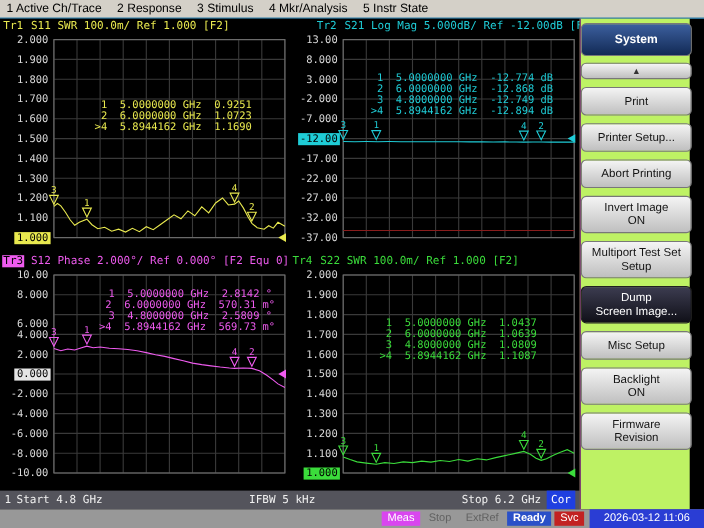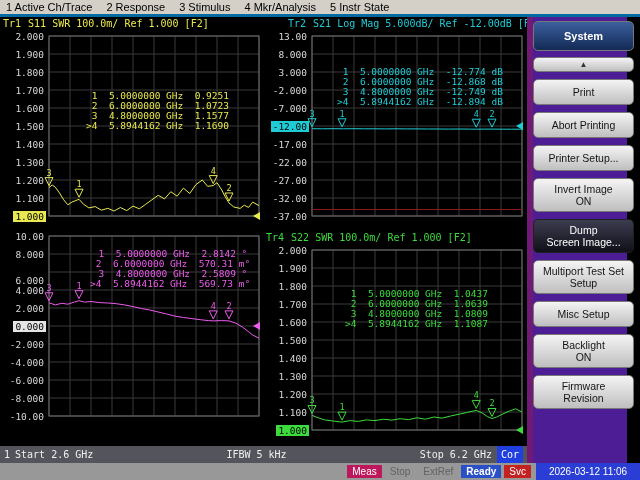--- a/index.html
+++ b/index.html
@@ -1,21 +1,21 @@
 <!DOCTYPE html>
 <html><head>
 <meta charset="utf-8">
 <style>
   html,body{margin:0;padding:0;background:#000;}
   #root{position:relative;width:640px;height:480px;background:#000;overflow:hidden;
         font-family:"Liberation Sans",sans-serif;}
 
   
   .menubar{position:absolute;top:0;left:0;width:640px;height:17px;background:#d4d0c8;
-           border-bottom:3px solid #0369a1;display:flex;align-items:center;gap:14px;
+           border-bottom:1px solid #0369a1;display:flex;align-items:center;gap:14px;
            padding-left:6px;font-size:11px;color:#000;box-sizing:border-box;}
   .menubar span{white-space:nowrap;cursor:default;}
 
   
   .screen{position:absolute;top:17px;left:0;width:527px;height:446px;background:#000;}
   .quadgrid{position:absolute;top:0;left:0;width:527px;height:429px;display:grid;
             grid-template-columns:263px 264px;grid-template-rows:214px 215px;}
   .quad{position:relative;overflow:hidden;}
   .qheader{height:14px;line-height:14px;font-family:"DejaVu Sans Mono",monospace;
            font-size:10px;white-space:pre;overflow:hidden;padding-left:2px;}
@@ -35,30 +35,30 @@
            color:#f0f0f0;font-family:"DejaVu Sans Mono",monospace;font-size:10px;
            display:flex;align-items:center;justify-content:space-between;
            padding:0 4px;box-sizing:border-box;}
   .stim-left,.stim-right{display:flex;align-items:center;gap:5px;}
   .cor{background:#1f3fe0;color:#fff;padding:2px 4px;line-height:13px;}
 
   
   .statusbar{position:absolute;left:0;top:463px;width:640px;height:17px;background:#989898;
              display:flex;align-items:center;font-size:10px;box-sizing:border-box;}
   .sb-badge{height:13px;line-height:13px;padding:0 5px;color:#fff;margin-right:3px;}
-  .sb-meas{margin-left:auto;background:#be185d;}
+  .sb-meas{margin-left:auto;background:#d946ef;}
   .sb-dim{color:#626262;padding:0 5px;margin-right:3px;}
   .sb-ready{background:#2a50c8;font-weight:bold;}
   .sb-svc{background:#c22222;}
   .sb-datetime{background:#2a3dd4;color:#fff;height:17px;line-height:17px;
                padding:0 8px;margin-left:2px;flex:0 0 auto;min-width:88px;text-align:center;}
 
   
-  .softpanel{position:absolute;left:527px;top:17px;width:100px;height:446px;background:#4c1d95;
-             border-left:6px solid #701a75;box-sizing:border-box;}
+  .softpanel{position:absolute;left:527px;top:17px;width:100px;height:446px;background:#bef264;
+             border-left:1px solid #701a75;box-sizing:border-box;}
   .skey{display:flex;flex-direction:column;justify-content:center;align-items:center;
         width:101px;margin:7px auto 0;border:1px solid #787878;border-radius:5px;
         background:linear-gradient(#f4f4f4,#bfbfbf);color:#141414;font-family:"Liberation Sans",sans-serif;
         font-size:10.5px;line-height:12px;padding:0;cursor:pointer;}
   .skey.one{height:26px;}
   .skey.two{height:34px;}
   .skey.selected{background:linear-gradient(#3c3c50,#101018);color:#fff;border-color:#202020;}
   .skey-system{height:30px;margin-top:4px;background:linear-gradient(#3c5f9e,#122a55);
                color:#fff;font-weight:bold;font-size:11px;}
   .skey-scroll{height:15px;margin-top:6px;font-size:8px;color:#333;}
@@ -129,21 +129,20 @@
                 <polygon points="180.97,169.986 176.97,161.986 184.97,161.986" fill="none" stroke="#e9e94f" stroke-width="1"></polygon>
                 <text x="180.97" y="159.986" fill="#e9e94f" font-size="8.5" text-anchor="middle" font-family="DejaVu Sans Mono, monospace">2</text>
                 <polygon points="1,154.614 -3,146.614 5,146.614" fill="none" stroke="#e9e94f" stroke-width="1"></polygon>
                 <text x="1" y="144.614" fill="#e9e94f" font-size="8.5" text-anchor="middle" font-family="DejaVu Sans Mono, monospace">3</text>
                 <polygon points="165.22,152.57999999999998 161.22,144.57999999999998 169.22,144.57999999999998" fill="none" stroke="#e9e94f" stroke-width="1"></polygon>
                 <text x="165.22" y="142.57999999999998" fill="#e9e94f" font-size="8.5" text-anchor="middle" font-family="DejaVu Sans Mono, monospace">4</text>
               </svg>
             <div class="readout" style="left: 38px; top: 60px; color: rgb(233, 233, 79);">
                 <div class="rrow"> 1  5.0000000 GHz  0.9251</div>
                 <div class="rrow"> 2  6.0000000 GHz  1.0723</div>
-                <div class="rrow"> 3  4.8000000 GHz  1.1577</div>
                 <div class="rrow">&gt;4  5.8944162 GHz  1.1690</div>
               </div>
           </div>
         </div>
       </div>
 
       <div class="quad">
         <div class="qheader" style="color: rgb(31, 204, 214); margin-left: 22px;"><span class="trname">Tr2</span><span> S21 Log Mag 5.000dB/ Ref -12.00dB [F2]</span></div>
         <div class="qbody">
           <div class="ylabels">
@@ -202,20 +201,21 @@
                 <div class="rrow"> 1  5.0000000 GHz  -12.774 dB</div>
                 <div class="rrow"> 2  6.0000000 GHz  -12.868 dB</div>
                 <div class="rrow"> 3  4.8000000 GHz  -12.749 dB</div>
                 <div class="rrow">&gt;4  5.8944162 GHz  -12.894 dB</div>
               </div>
           </div>
         </div>
       </div>
 
       <div class="quad">
+        <div class="qheader" style="color: rgb(239, 91, 239);"><span class="trname" style="background: rgb(239, 91, 239); color: rgb(0, 0, 0);">Tr3</span><span> S12 Phase 2.000°/ Ref 0.000° [F2 Equ 0]</span></div>
         <div class="qbody">
           <div class="ylabels">
               <div class="ylab" style="top: 0px;">10.00</div>
               <div class="ylab" style="top: 18px;">8.000</div>
               <div class="ylab" style="top: 44px;">6.000</div>
               <div class="ylab" style="top: 54px;">4.000</div>
               <div class="ylab" style="top: 72px;">2.000</div>
               <div class="ylab" style="top: 90px; background: #e5e5e5; color: rgb(0, 0, 0);">0.000</div>
               <div class="ylab" style="top: 108px;">-2.000</div>
               <div class="ylab" style="top: 126px;">-4.000</div>
@@ -333,54 +333,54 @@
               </div>
           </div>
         </div>
       </div>
 
     </div>
 
     <div class="stimbar">
       <span class="stim-left">
         <span>1</span>
-        <span>Start 2.6 GHz</span>
+        <span>Start 4.8 GHz</span>
       </span>
       <span class="stim-mid">IFBW 5 kHz</span>
       <span class="stim-right">
         <span>Stop 6.2 GHz</span>
         <span class="cor">Cor</span>
       </span>
     </div>
   </div>
 
   <div class="softpanel">
     <button class="skey skey-system">System</button>
     <button class="skey skey-scroll">▲</button>
     <div id="skeys">
         <button class="skey one">
           <div>Print</div>
         </button>
         <button class="skey one">
+          <div>Printer Setup...</div>
+        </button>
+        <button class="skey one">
           <div>Abort Printing</div>
-        </button>
-        <button class="skey one">
-          <div>Printer Setup...</div>
         </button>
         <button class="skey two">
           <div>Invert Image</div>
           <div>ON</div>
         </button>
+        <button class="skey two">
+          <div>Multiport Test Set</div>
+          <div>Setup</div>
+        </button>
         <button class="skey two selected">
           <div>Dump</div>
           <div>Screen Image...</div>
-        </button>
-        <button class="skey two">
-          <div>Multiport Test Set</div>
-          <div>Setup</div>
         </button>
         <button class="skey one">
           <div>Misc Setup</div>
         </button>
         <button class="skey two">
           <div>Backlight</div>
           <div>ON</div>
         </button>
         <button class="skey two">
           <div>Firmware</div>

